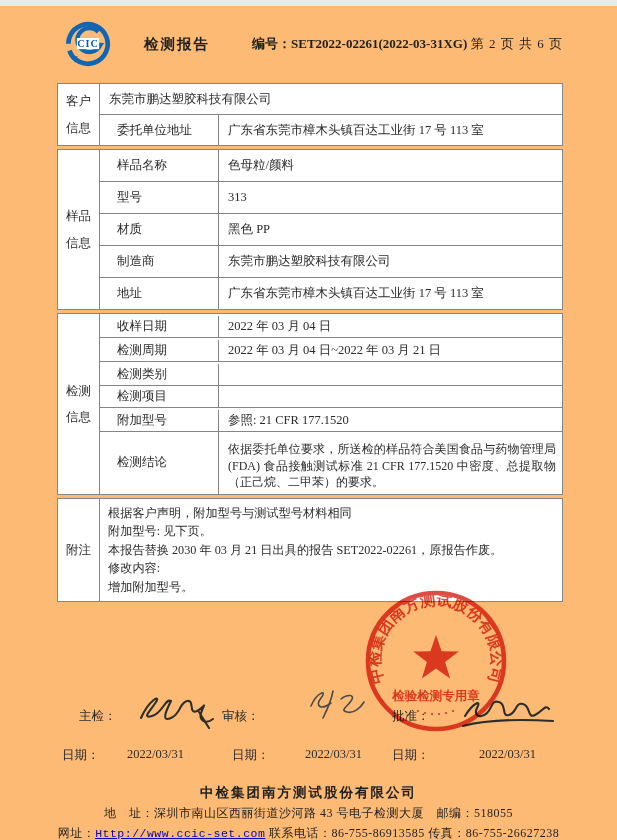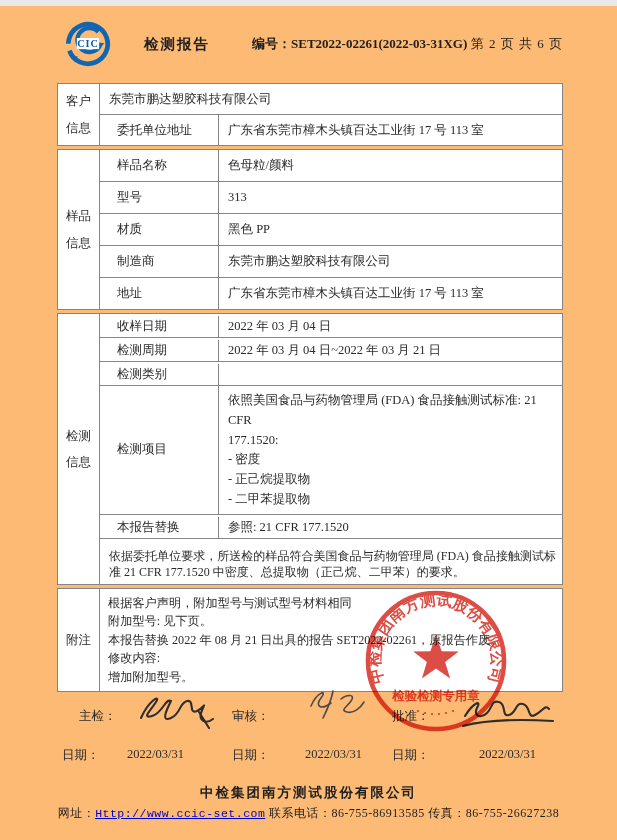--- a/index.html
+++ b/index.html
@@ -123,53 +123,49 @@
         </div>
         <div class="row r-s">
           <div class="lbl">检测周期</div>
           <div class="val">2022 年 03 月 04 日~2022 年 03 月 21 日</div>
         </div>
         <div class="row r-s">
           <div class="lbl">检测类别</div>
         </div>
         <div class="row r-items">
           <div class="lbl">检测项目</div>
-          <div class="val">依照美国食品与药物管理局 (FDA) 食品接触测试标准: 21 CFR
-177.1520:
-- 密度
-- 正己烷提取物
-- 二甲苯提取物</div>
-        </div>
-        <div class="row r-s">
-          <div class="lbl">本报告替换</div>
+        </div>
+        <div class="row r-s">
+          <div class="lbl">附加型号</div>
           <div class="val">参照: 21 CFR 177.1520</div>
         </div>
         <div class="row r-concl">
+          <div class="lbl">检测结论</div>
           <div class="val">依据委托单位要求，所送检的样品符合美国食品与药物管理局 (FDA) 食品接触测试标准 21 CFR 177.1520 中密度、总提取物（正己烷、二甲苯）的要求。</div>
         </div>
       </div>
     </section>
 
     <section class="tbl t4">
       <div class="sec">附注</div>
       <div class="rows">
         <div class="row">
           <div class="val">根据客户声明，附加型号与测试型号材料相同
 附加型号: 见下页。
-本报告替换 2022 年 08 月 21 日出具的报告 SET2022-02261，原报告作废。
+本报告替换 2030 年 03 月 21 日出具的报告 SET2022-02261，原报告作废。
 修改内容:
 增加附加型号。</div>
         </div>
       </div>
     </section>
   </div>
 
   <div class="sigblock">
     <span class="sig-label" style="left:22px;">主检：</span>
-    <span class="sig-label" style="left:175px;">审核：</span>
+    <span class="sig-label" style="left:165px;">审核：</span>
     <span class="sig-label" style="left:335px;">批准：</span>
 
     <svg class="sig-svg" style="left:72px;top:-6px;" width="92" height="46" viewBox="0 0 92 46">
       <path class="ink" d="M12 30 C20 12 32 6 27 14 C22 22 12 31 23 28 C34 25 36 10 42 13 C38 21 31 35 42 30 C52 26 50 15 58 13 C66 11 59 27 68 23 C76 19 77 12 72 25 C70 32 76 37 84 31"></path>
       <path class="ink" d="M70 24 L80 40"></path>
     </svg>
     <svg class="sig-svg" style="left:238px;top:-10px;" width="78" height="44" viewBox="0 0 78 44">
       <path class="ink-light" d="M16 22 C22 8 33 5 26 14 C19 23 27 26 36 19"></path>
       <path class="ink-light" d="M38 7 C36 18 31 28 28 34"></path>
       <path class="ink-light" d="M46 15 C52 10 61 10 56 17 C51 24 45 26 52 28 C59 30 66 23 69 18"></path>
@@ -202,19 +198,20 @@
         <circle cx="63" cy="126" r="1.1"></circle>
         <circle cx="70" cy="127" r="1.1"></circle>
       <circle cx="77" cy="127" r="1.1"></circle>
         <circle cx="84" cy="126" r="1.1"></circle>
         <circle cx="91" cy="124" r="1.1"></circle>
     </g>
   </svg>
 
   <div class="footer">
     <div class="f-company">中检集团南方测试股份有限公司</div>
+    <div class="f-line">地　址：深圳市南山区西丽街道沙河路 43 号电子检测大厦　邮编：518055</div>
     <div class="f-line">
       <span>网址：</span><span class="f-link">Http://www.ccic-set.com</span>
       <span>联系电话：86-755-86913585 传真：86-755-26627238</span>
     </div>
   </div>
 
 </div>
 
 </body></html>

